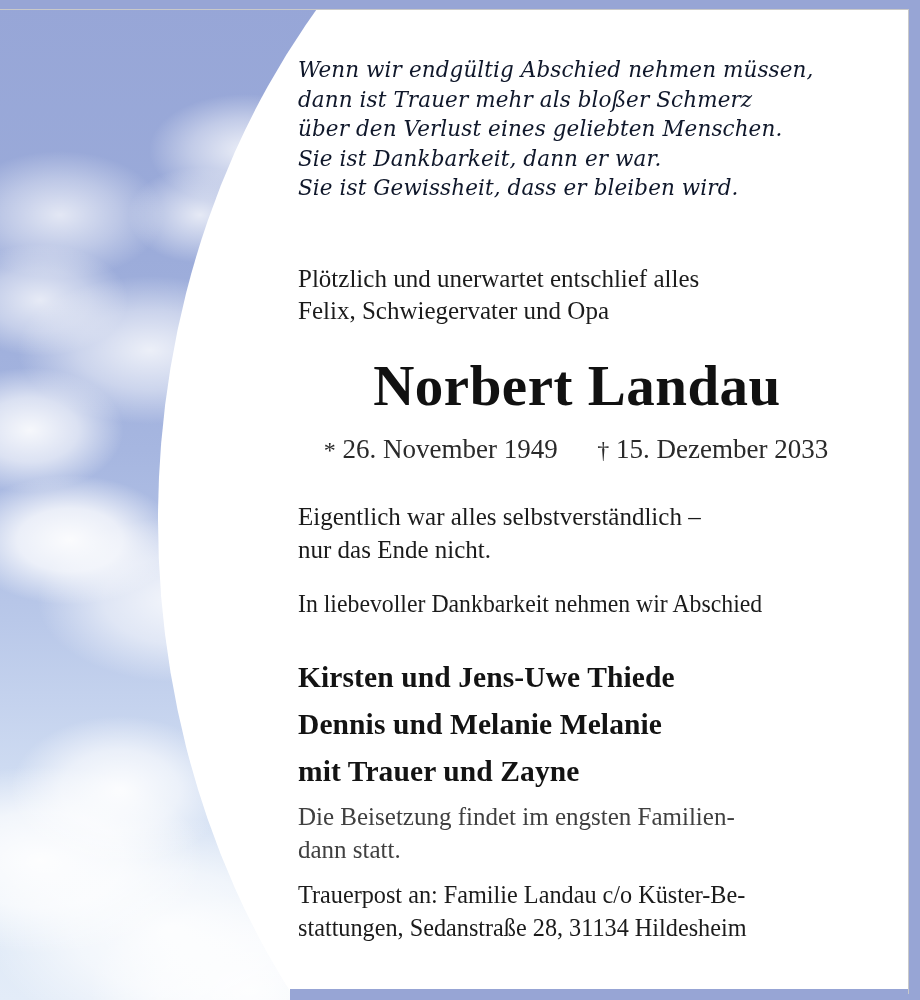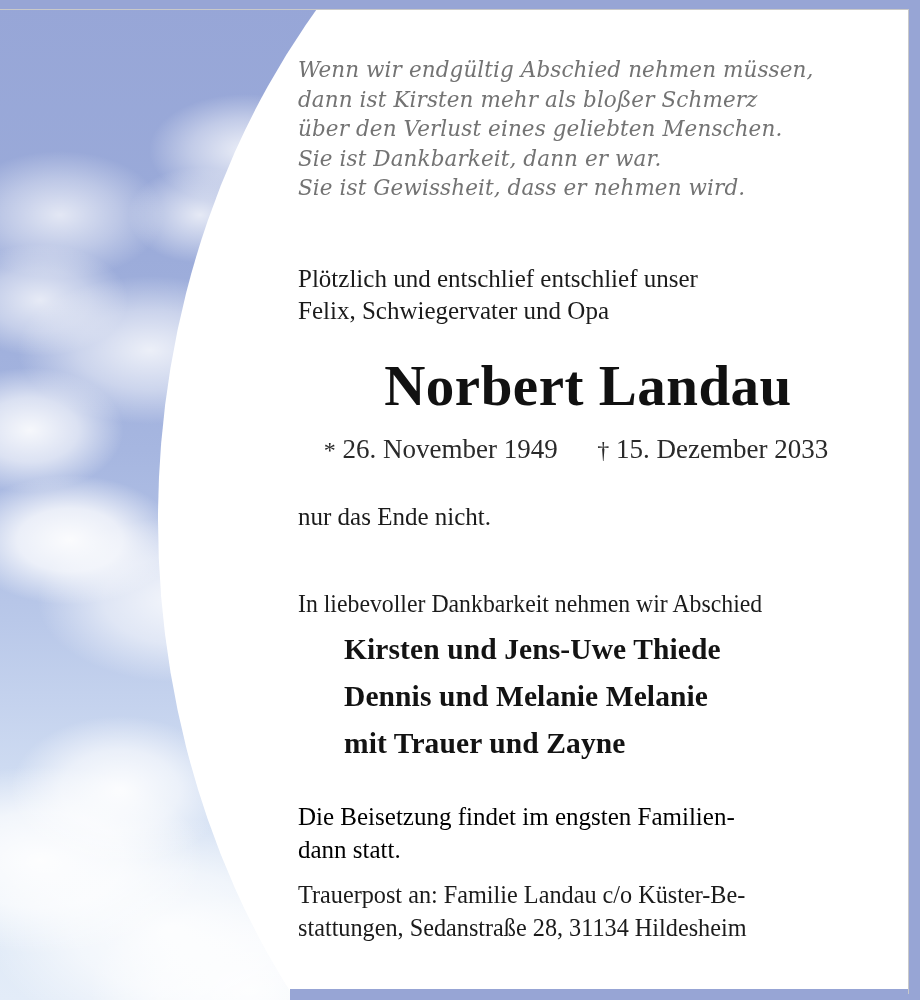--- a/index.html
+++ b/index.html
@@ -111,39 +111,39 @@
   .poem {
     position: absolute;
     left: 0;
     top: 55px;
     width: 556px;
     font-family: "DejaVu Serif", "Liberation Serif", serif;
     font-style: italic;
     font-size: 21.5px;
     line-height: 29.5px;
     letter-spacing: 0.1px;
-    color: #737373;
+    color: #0f172a;
   }
   .poem div { white-space: nowrap; }
 
   .intro {
     position: absolute;
     left: 0;
     top: 263px;
     width: 552px;
     font-size: 25px;
     line-height: 32px;
     text-align: justify;
     color: #1b1b1b;
   }
   .intro .last { text-align: left; }
 
   .name {
     position: absolute;
-    left: 12px;
+    left: 1px;
     top: 355px;
     width: 556px;
     text-align: center;
     font-size: 57px;
     font-weight: bold;
     letter-spacing: 0.5px;
     line-height: 62px;
     color: #111111;
   }
 
@@ -180,40 +180,39 @@
     line-height: 32px;
     color: #1b1b1b;
     transform: scaleX(0.975);
     transform-origin: left center;
     white-space: nowrap;
   }
 
   .family {
     position: absolute;
     left: 0;
-    top: 626px;
+    top: 654px;
     width: 556px;
     font-size: 29.5px;
     font-weight: bold;
     line-height: 47px;
     letter-spacing: 0.1px;
     color: #131313;
-    margin-left: 46px;
   }
   .family div { white-space: nowrap; }
 
   .burial {
     position: absolute;
     left: 0;
     top: 800px;
     width: 552px;
     font-size: 25px;
     line-height: 33px;
     text-align: justify;
-    color: #000000;
+    color: #404040;
   }
   .burial .last { text-align: left; }
 
   .post {
     position: absolute;
     left: 0;
     top: 878px;
     width: 554px;
     font-size: 24.6px;
     line-height: 33px;
@@ -235,42 +234,43 @@
   <div class="frame-top"></div>
   <div class="frame-right"></div>
   <div class="frame-bottom"></div>
   <div class="hairline-top"></div>
   <div class="hairline-right"></div>
 
   <div class="content">
 
     <div class="poem">
       <div>Wenn wir endgültig Abschied nehmen müssen,</div>
-      <div>dann ist Kirsten mehr als bloßer Schmerz</div>
+      <div>dann ist Trauer mehr als bloßer Schmerz</div>
       <div>über den Verlust eines geliebten Menschen.</div>
       <div>Sie ist Dankbarkeit, dann er war.</div>
-      <div>Sie ist Gewissheit, dass er nehmen wird.</div>
+      <div>Sie ist Gewissheit, dass er bleiben wird.</div>
     </div>
 
     <div class="intro">
-      <div>Plötzlich und entschlief entschlief unser</div>
+      <div>Plötzlich und unerwartet entschlief alles</div>
       <div class="last">Felix, Schwiegervater und Opa</div>
     </div>
 
     <div class="name">Norbert Landau</div>
 
     <div class="dates">
       <span class="sym">*</span>
       <span>26. November 1949</span>
       <span class="gap"></span>
       <span class="sym">†</span>
       <span>15. Dezember 2033</span>
     </div>
 
     <div class="quote">
+      <div>Eigentlich war alles selbstverständlich –</div>
       <div>nur das Ende nicht.</div>
     </div>
 
     <div class="thanks">In liebevoller Dankbarkeit nehmen wir Abschied</div>
 
     <div class="family">
       <div>Kirsten und Jens-Uwe Thiede</div>
       <div>Dennis und Melanie Melanie</div>
       <div>mit Trauer und Zayne</div>
     </div>

